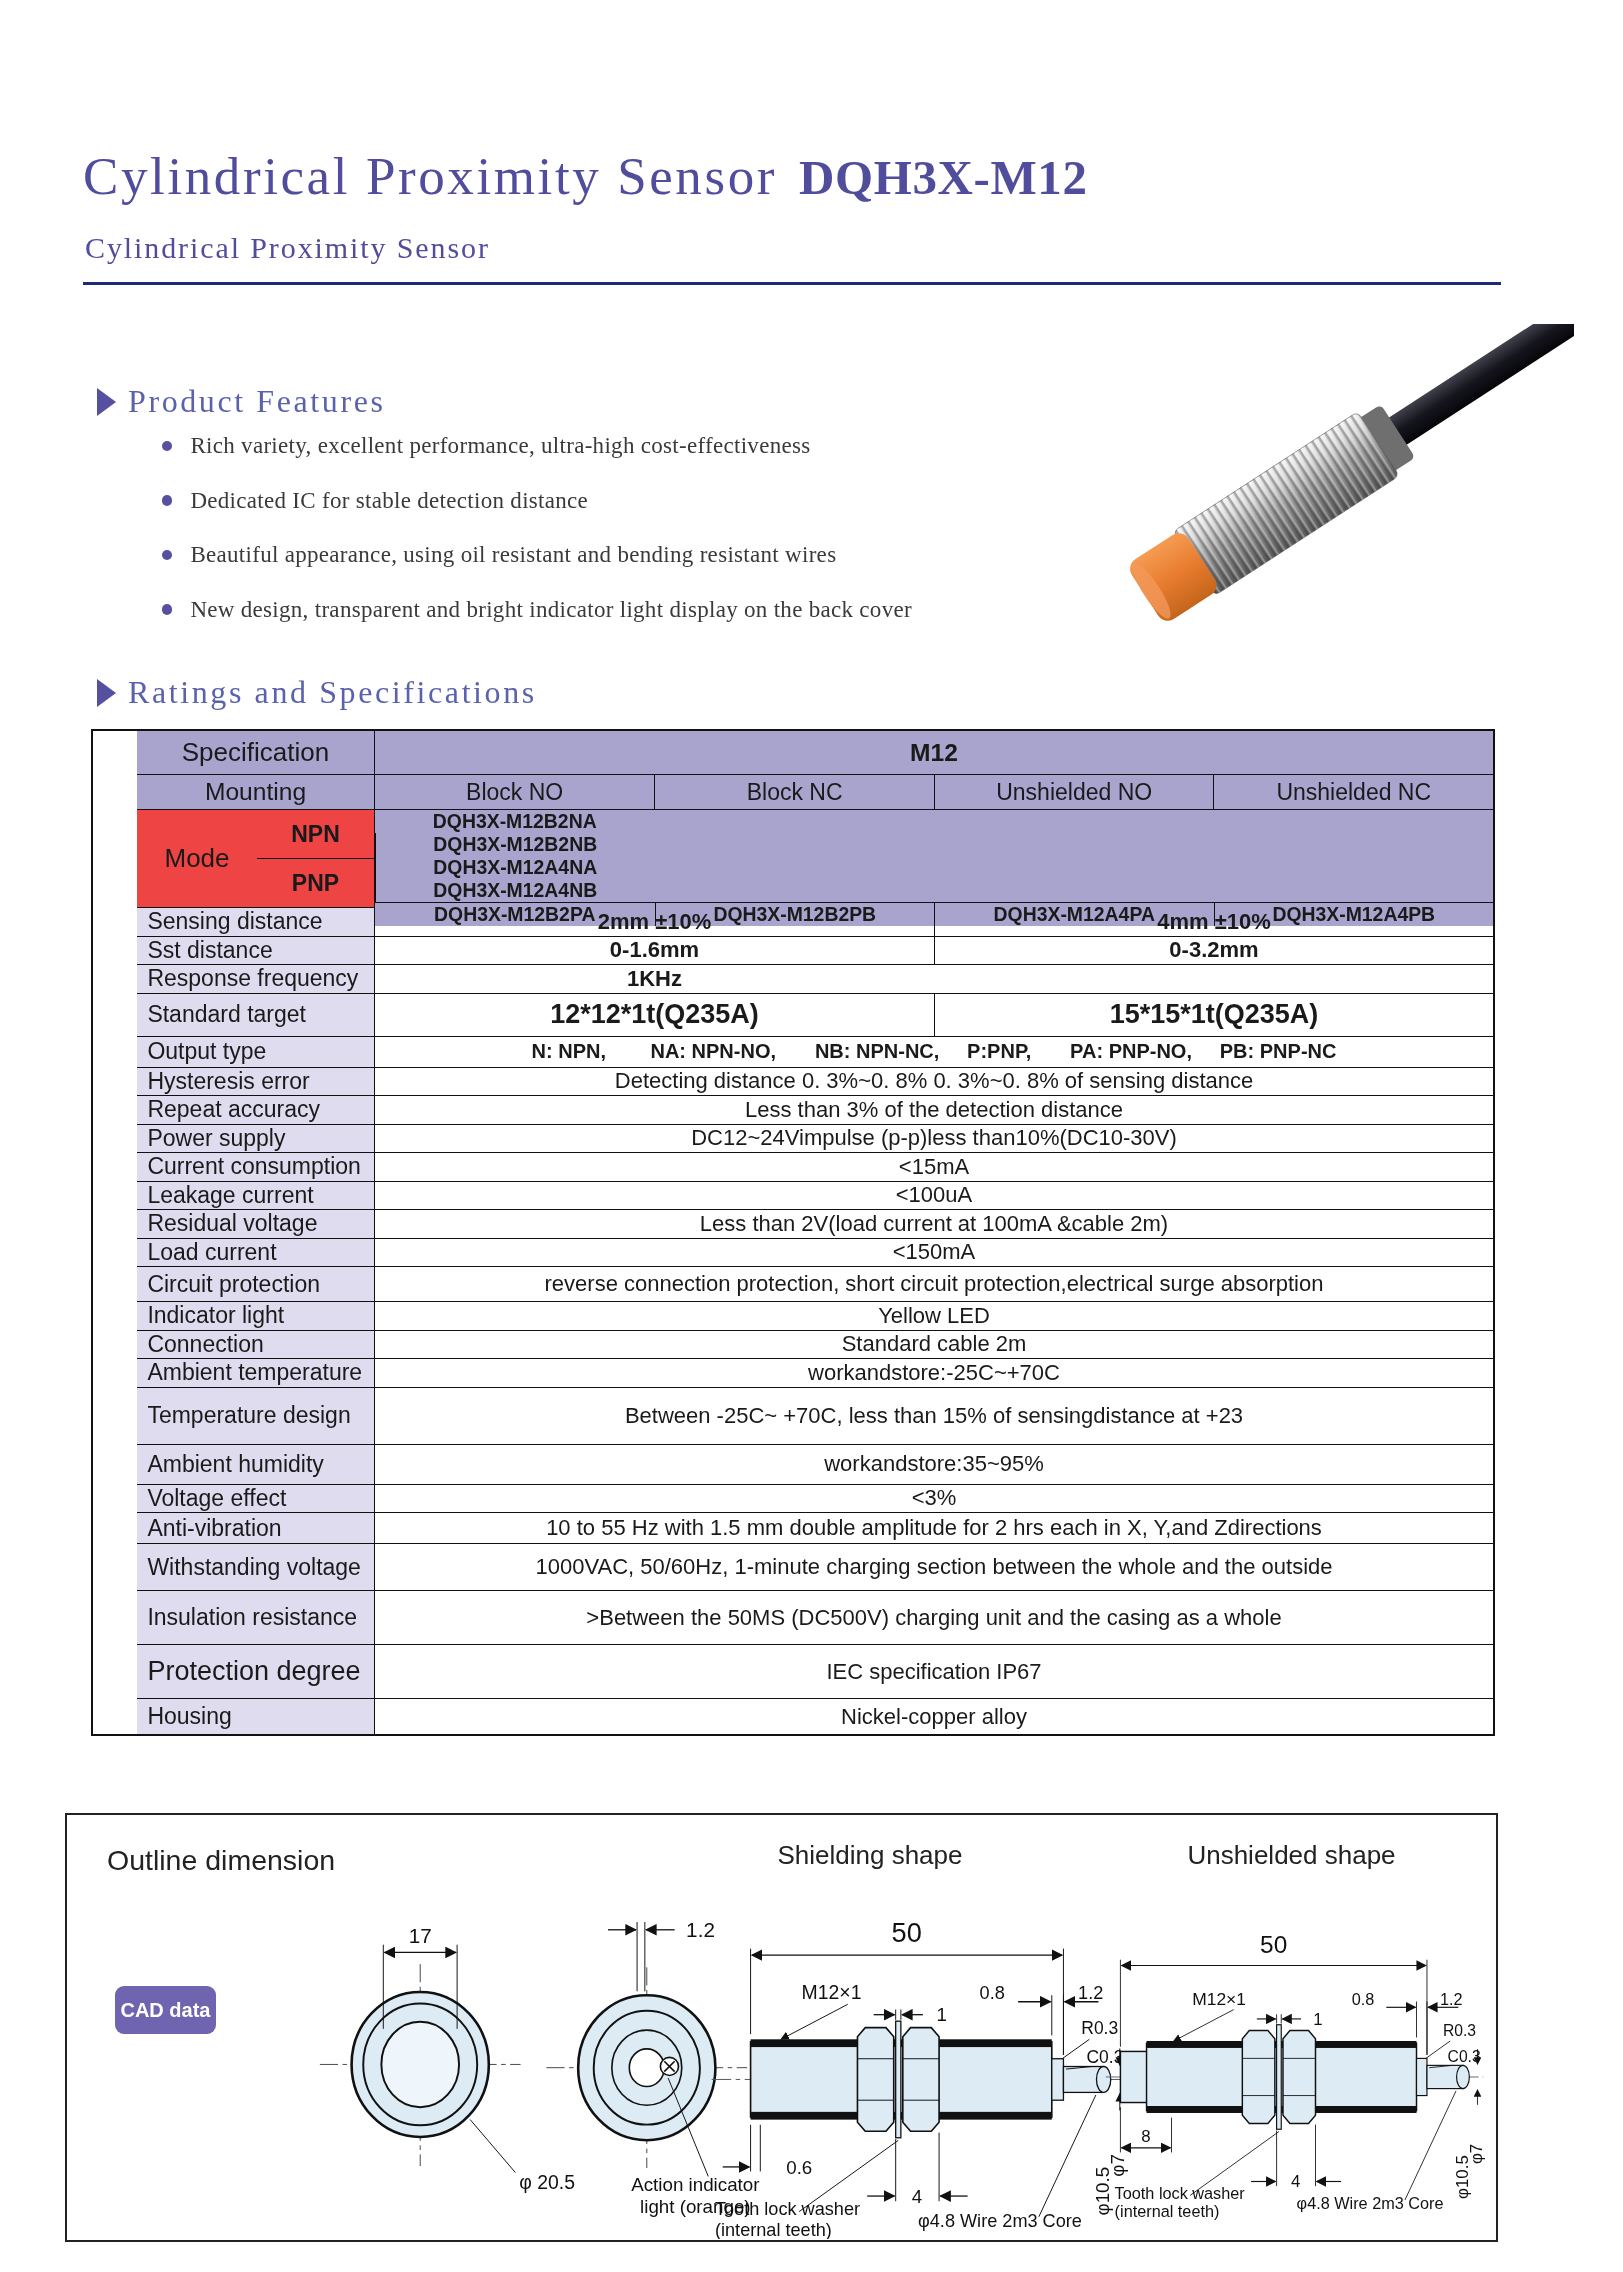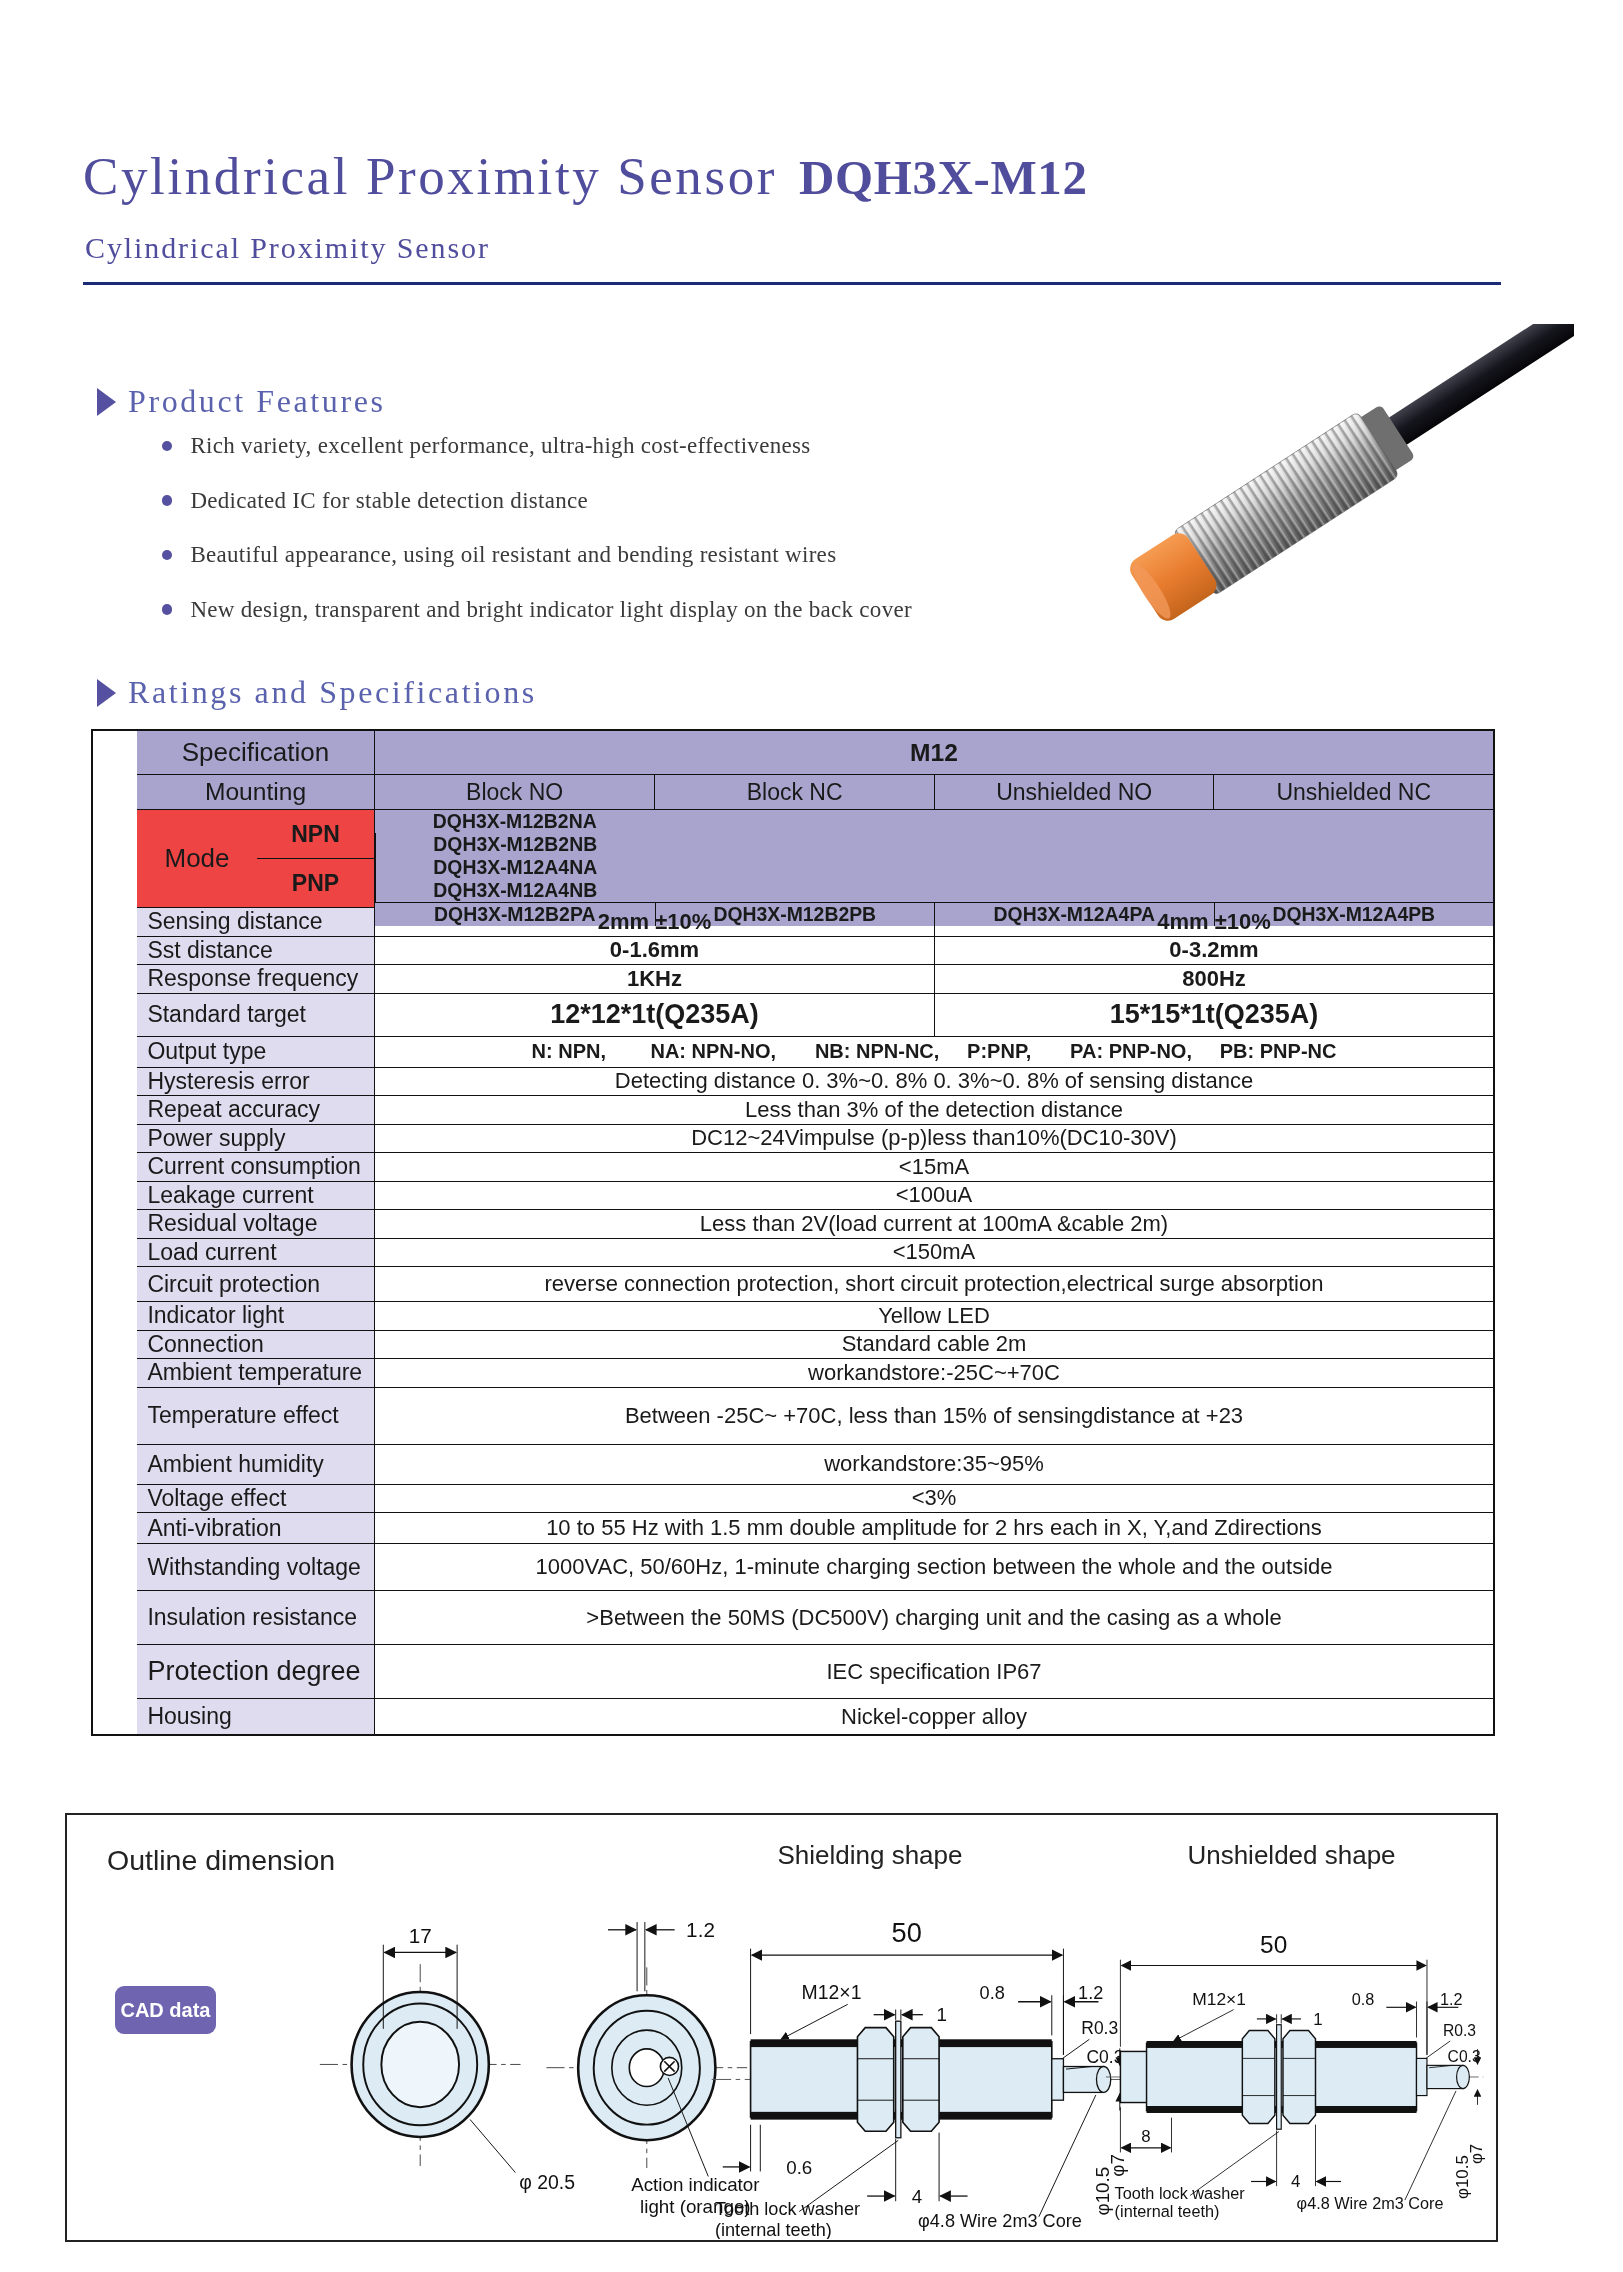--- a/index.html
+++ b/index.html
@@ -186,21 +186,20 @@
       <div class="tval half bold">4mm ±10%</div>
     </div>
     <div class="trow h44 bt">
       <div class="tlabel">Sst distance</div>
       <div class="tval half bold">0-1.6mm</div>
       <div class="tval half bold">0-3.2mm</div>
     </div>
     <div class="trow h44 bt">
       <div class="tlabel">Response frequency</div>
       <div class="tval half bold">1KHz</div>
-      <div class="tval half bold">800Hz</div>
     </div>
     <div class="trow h66 bt">
       <div class="tlabel">Standard target</div>
       <div class="tval half bold big">12*12*1t(Q235A)</div>
       <div class="tval half bold big">15*15*1t(Q235A)</div>
     </div>
     <div class="trow h48 bt">
       <div class="tlabel">Output type</div>
       <div class="tval full bold pre">N: NPN,        NA: NPN-NO,       NB: NPN-NC,     P:PNP,       PA: PNP-NO,     PB: PNP-NC</div>
     </div>
@@ -242,21 +241,21 @@
     </div>
     <div class="trow h44 bt">
       <div class="tlabel">Connection</div>
       <div class="tval full">Standard cable 2m</div>
     </div>
     <div class="trow h44 bt">
       <div class="tlabel">Ambient temperature</div>
       <div class="tval full">workandstore:-25C~+70C</div>
     </div>
     <div class="trow h88 bt">
-      <div class="tlabel">Temperature effect</div>
+      <div class="tlabel">Temperature design</div>
       <div class="tval full">Between -25C~ +70C, less than 15% of sensingdistance at +23</div>
     </div>
     <div class="trow h62 bt">
       <div class="tlabel">Ambient humidity</div>
       <div class="tval full">workandstore:35~95%</div>
     </div>
     <div class="trow h44 bt">
       <div class="tlabel">Voltage effect</div>
       <div class="tval full">&lt;3%</div>
     </div>

